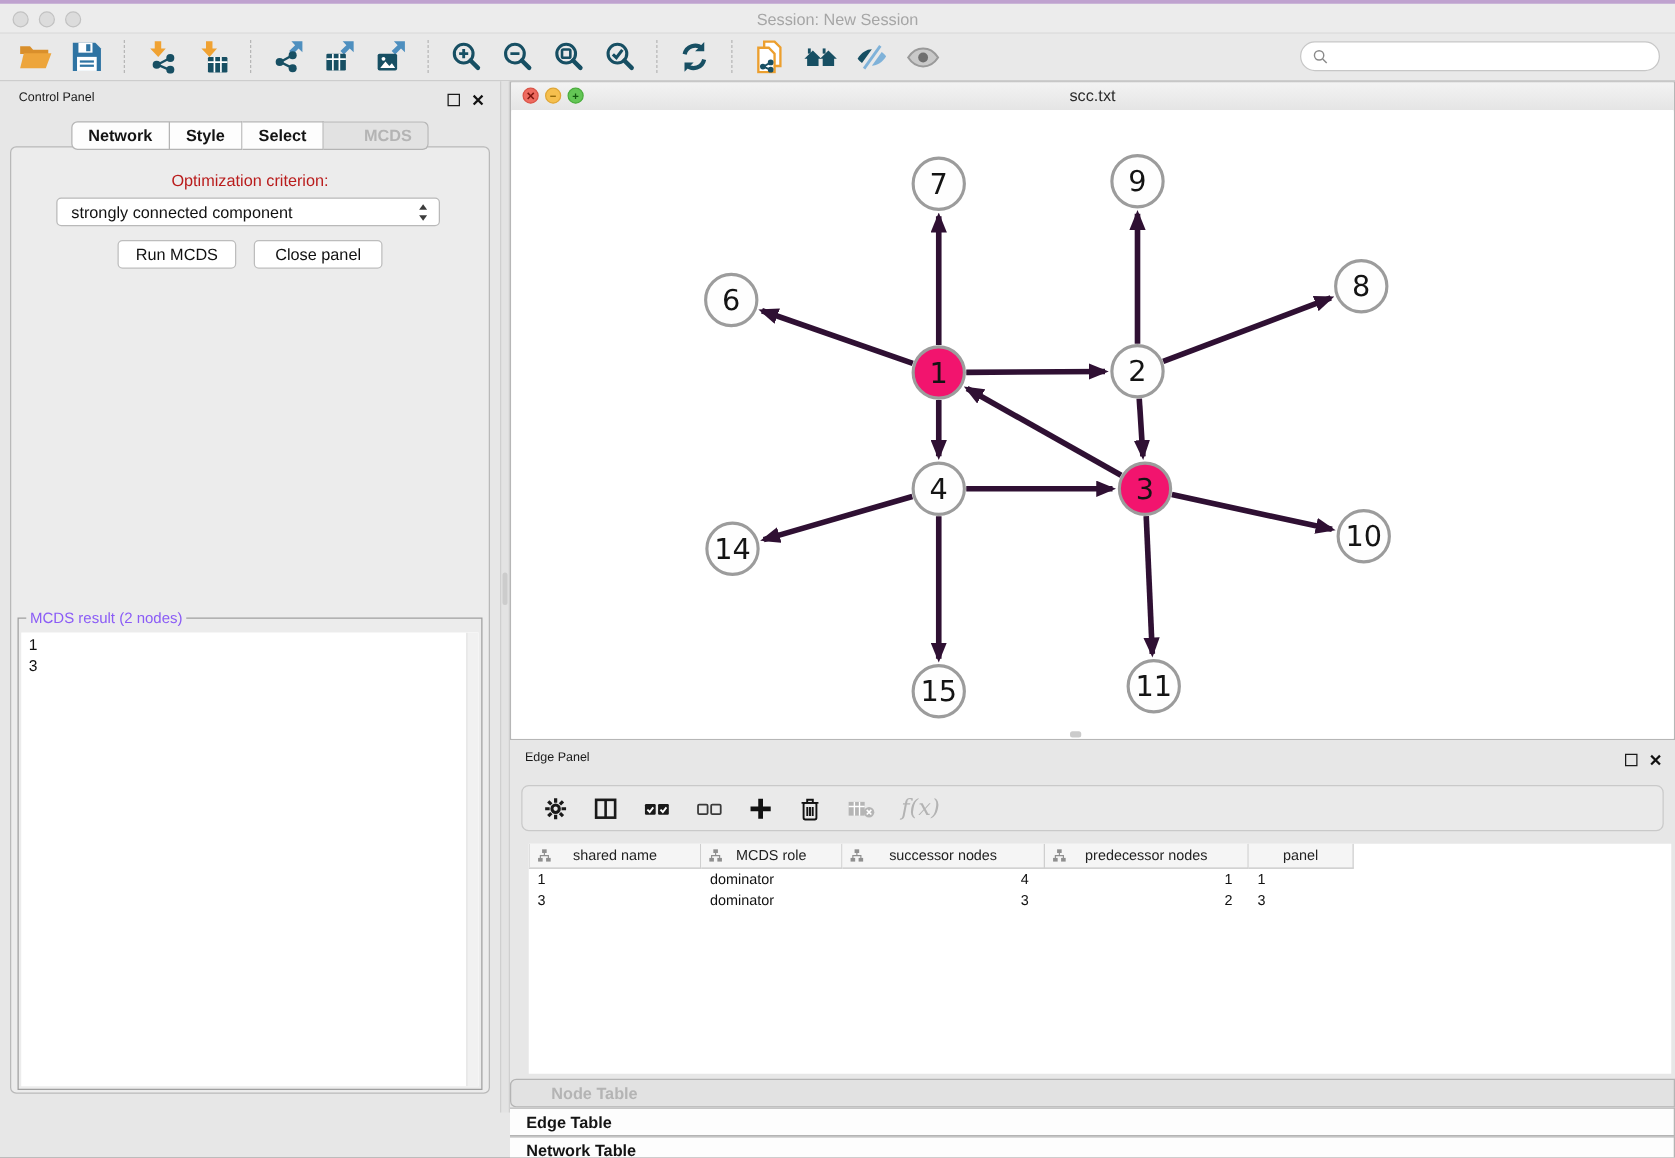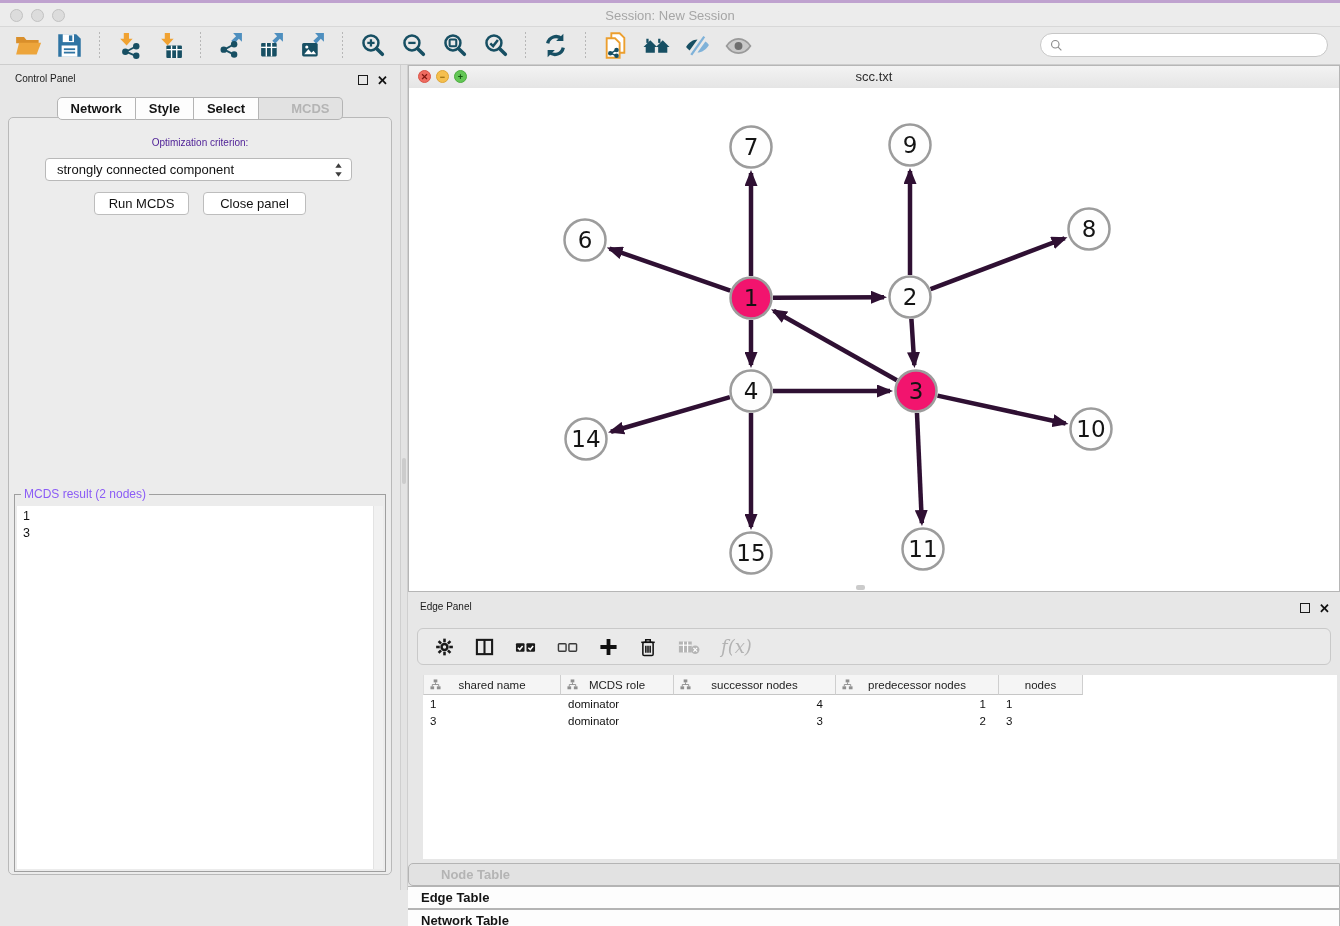--- a/index.html
+++ b/index.html
@@ -34,21 +34,21 @@
   .tab.last{border-radius:0 5px 5px 0;}
   .tab.selected{background:#e2e2e2;color:#b4b4b4;padding-left:32px;}
   
   .cpanel{position:absolute;left:0;top:65px;width:400px;height:825px;}
   .cpanel .ptitle{left:15px;top:8px;}
   .cpanel .float-btn{right:32px;top:10px;}
   .cpanel .close-btn{right:12px;top:9px;}
   .cp-tabs{top:32px;left:0;right:0;justify-content:center;z-index:2;}
   .cp-box{position:absolute;left:8px;right:8px;top:52px;bottom:15px;background:#ececec;
           border:1px solid #b9b9b9;border-radius:5px;}
-  .opt-label{position:absolute;left:0;right:0;top:72px;text-align:center;font-size:10px;color:#4c1d95;}
+  .opt-label{position:absolute;left:0;right:0;top:72px;text-align:center;font-size:13px;color:#b91c1c;}
   .cselect{position:absolute;left:45px;top:93px;width:307px;height:23px;background:#fff;border:1px solid #b9b9b9;
            border-radius:4px;font-size:13px;color:#111;display:flex;align-items:center;
            padding:0 8px 0 11px;box-sizing:border-box;}
   .cselect .stepper{margin-left:auto;display:flex;align-items:center;}
   .btn{position:absolute;height:23px;background:#fff;border:1px solid #bdbdbd;border-radius:4px;font-size:13px;
        color:#111;display:flex;align-items:center;justify-content:center;box-sizing:border-box;}
   .btn-run{left:94px;top:127px;width:95px;}
   .btn-closep{left:203px;top:127px;width:103px;}
   .result-group{position:absolute;left:14px;top:429px;width:372px;height:378px;border:1px solid #9f9f9f;box-sizing:border-box;}
   .result-label{position:absolute;top:-8px;left:6px;background:#ececec;padding:0 3px;font-size:12px;color:#8b5cf6;}
@@ -512,21 +512,21 @@
                   <rect x="4" y="0.5" width="4" height="3.2"></rect>
                   <rect x="0.5" y="8" width="4" height="3.2"></rect>
                   <rect x="7.5" y="8" width="4" height="3.2"></rect>
                 </g>
                 <path d="M6 3.7v2.3M2.5 8V6h7v2" fill="none" stroke="#8f8f8f" stroke-width="1"></path>
               </svg>
             </span>
             <span>predecessor nodes</span>
           </div>
           <div class="thcell" style="width: 84px;">
-            <span>nodes</span>
+            <span>panel</span>
           </div>
         </div>
       <div id="tp-body">
           <div class="trow">
             <div class="tcell left" style="width: 138px;">1</div>
             <div class="tcell left" style="width: 113px;">dominator</div>
             <div class="tcell right" style="width: 162px;">4</div>
             <div class="tcell right" style="width: 163px;">1</div>
             <div class="tcell left" style="width: 84px;">1</div>
           </div>

